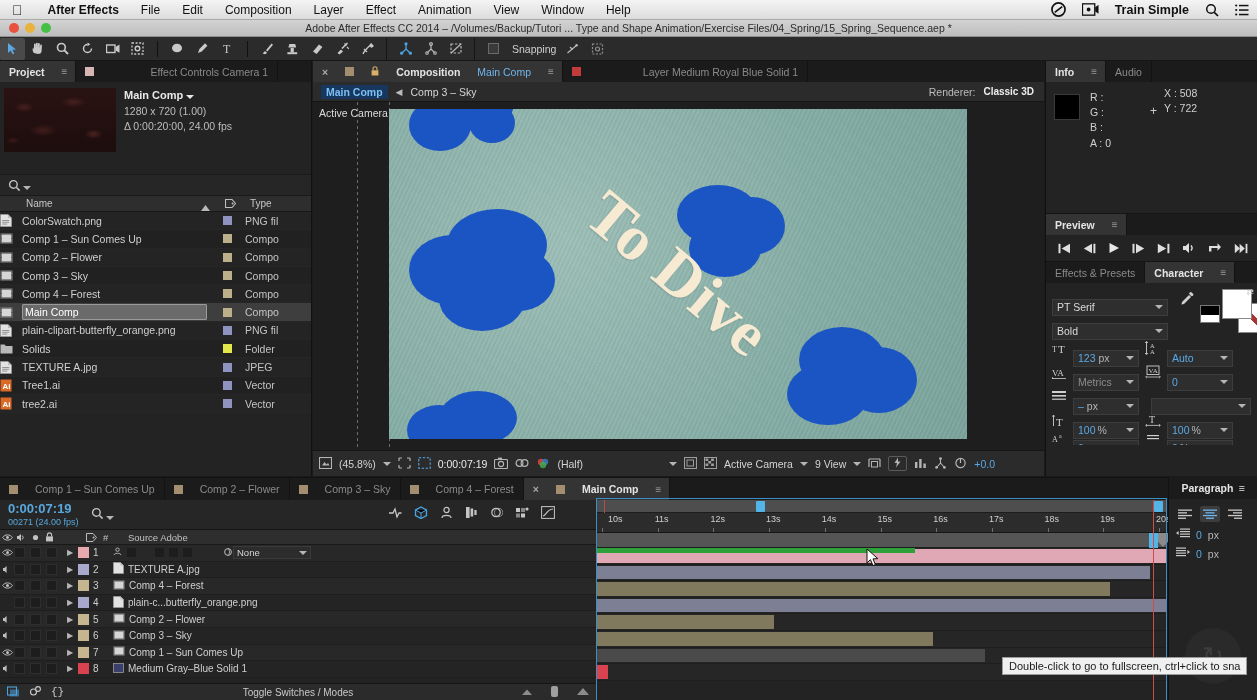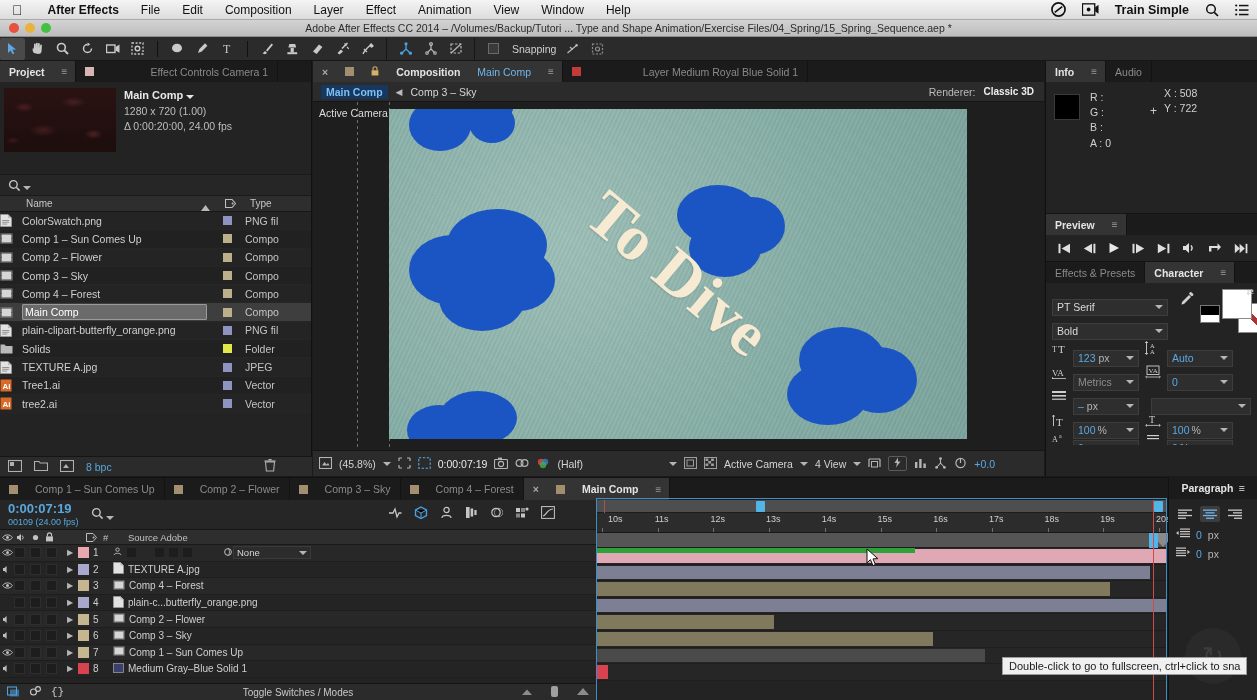--- a/index.html
+++ b/index.html
@@ -671,47 +671,20 @@
           </svg>
         </span>
         <span class="nm">tree2.ai</span>
         <span class="tagc">
           <i class="tg" style="background:#8f93c0"></i>
         </span>
         <span class="ty">Vector</span>
       </div>
     </div>
 
-  <div id="projFoot">
-    <span>
-      <svg width="14" height="12" viewBox="0 0 14 12">
-          <rect x="0.5" y="0.5" width="13" height="11" fill="none" stroke="#b0b0b0" stroke-width="1.1"></rect>
-          <rect x="2" y="2" width="4" height="4" fill="#b0b0b0"></rect>
-        </svg>
-    </span>
-    <span>
-      <svg width="14" height="11" viewBox="0 0 14 11">
-          <path d="M0.5 10.5 V1.5 H5 L6.2 3 H13.5 V10.5 Z" fill="none" stroke="#b0b0b0" stroke-width="1.1"></path>
-        </svg>
-    </span>
-    <span>
-      <svg width="14" height="12" viewBox="0 0 14 12">
-          <rect x="0.5" y="0.5" width="13" height="11" fill="none" stroke="#b0b0b0" stroke-width="1.1"></rect>
-          <path d="M3 8 L6 4 L9 8 Z" fill="#b0b0b0"></path>
-        </svg>
-    </span>
-    <span class="bpc">8 bpc</span>
-    <span style="margin-left:auto;padding-right:36px">
-      <svg width="12" height="13" viewBox="0 0 12 13">
-          <path d="M1.5 3 H10.5 L9.6 12 H2.4 Z" fill="none" stroke="#b0b0b0" stroke-width="1.1"></path>
-          <rect x="0.5" y="1.4" width="11" height="1.4" fill="#b0b0b0"></rect>
-          <rect x="4.4" y="0" width="3.2" height="1.4" fill="#b0b0b0"></rect>
-        </svg>
-    </span>
-  </div>
 </div>
 
 <div id="comp" class="abs panel">
   <div id="compTabs">
     <div class="ptab active">
       <span style="color:#aaa">×</span>
       <span class="swatch" style="background:#a38f6f"></span>
       <span>
         <svg width="8" height="10" viewBox="0 0 8 10">
             <path d="M2 4.5 V2.8 A2 2 0 0 1 6 2.8 V4.5" fill="none" stroke="#d8b06a" stroke-width="1.1"></path>
@@ -826,21 +799,21 @@
             <rect x="1.5" y="1.5" width="2.8" height="2.5"></rect>
             <rect x="7.1" y="1.5" width="2.8" height="2.5"></rect>
             <rect x="4.3" y="4" width="2.8" height="2.5"></rect>
             <rect x="1.5" y="6.5" width="2.8" height="2.5"></rect>
             <rect x="7.1" y="6.5" width="2.8" height="2.5"></rect>
           </g>
         </svg>
     </span>
     <span>Active Camera</span>
     <span class="caret"></span>
-    <span>4 View</span>
+    <span>9 View</span>
     <span class="caret"></span>
     <span>
       <svg width="13" height="12" viewBox="0 0 13 12">
           <path d="M1 2 H12 M1 2 V10 M12 2 V10" stroke="#b5b5b5" stroke-width="1.2" fill="none"></path>
           <rect x="3.5" y="4.5" width="6" height="5.5" fill="none" stroke="#b5b5b5" stroke-width="1"></rect>
         </svg>
     </span>
     <span class="pill">
       <svg width="11" height="11" viewBox="0 0 11 11">
           <path d="M6 0.5 L2.5 6 H5 L4 10.5 L8.5 4.5 H6 Z" fill="#b5b5b5"></path>
@@ -1144,21 +1117,21 @@
         <span style="color:#aaa">×</span>
         <span class="swatch" style="background:#a38f6f"></span>
         <span>Main Comp</span>
         <span class="menu-ic">≡</span>
       </div>
     </div>
 
   <div id="tlHeader">
     <div id="tcBox">
       <div class="big">0:00:07:19</div>
-      <div class="sm">00109 (24.00 fps)</div>
+      <div class="sm">00271 (24.00 fps)</div>
     </div>
     <span style="margin-left:12px">
       <svg width="13" height="13" viewBox="0 0 13 13">
           <circle cx="5.4" cy="5.4" r="3.8" fill="none" stroke="#c4c4c4" stroke-width="1.4"></circle>
           <path d="M8.3 8.3 L11.6 11.6" stroke="#c4c4c4" stroke-width="1.5"></path>
         </svg>
     </span>
     <span class="caret" style="margin-left:2px;margin-top:6px"></span>
     <div id="tlIcons">
       <span>

